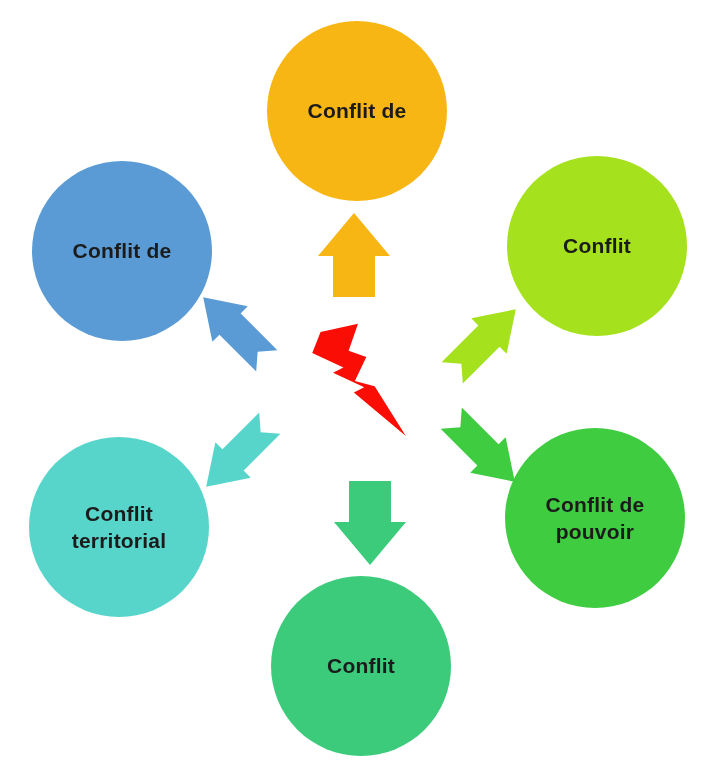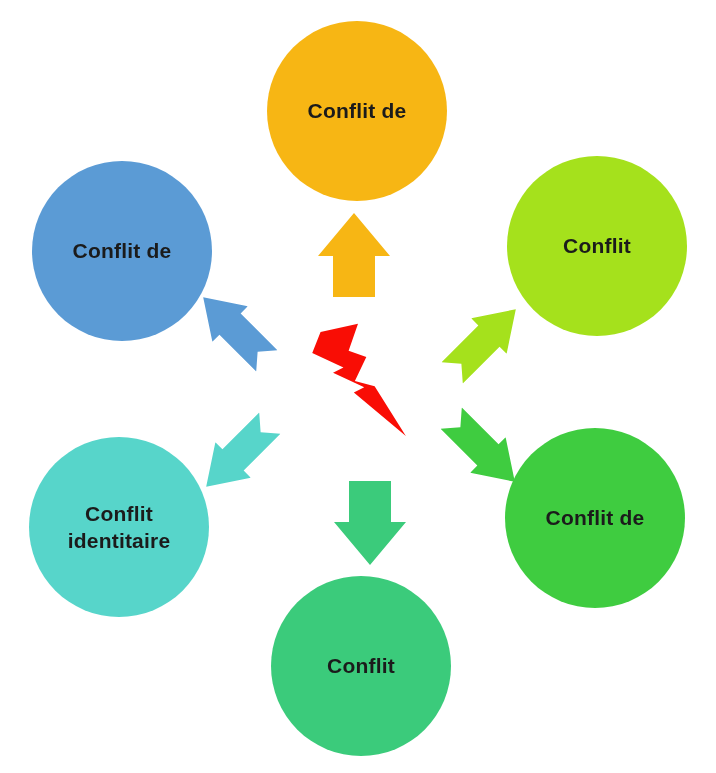--- a/index.html
+++ b/index.html
@@ -34,33 +34,34 @@
 
   <div class="node" style="left: 507px; top: 156px; background-color: rgb(165, 225, 28);">
     <div class="label">
       <span class="line">Conflit</span>
     </div>
   </div>
 
   <div class="node" style="left: 505px; top: 428px; background-color: rgb(63, 204, 64);">
     <div class="label">
       <span class="line">Conflit de</span>
+      <span class="line">pouvoir</span>
     </div>
   </div>
 
   <div class="node" style="left: 271px; top: 576px; background-color: rgb(59, 203, 123);">
     <div class="label">
       <span class="line">Conflit</span>
     </div>
   </div>
 
   <div class="node" style="left: 29px; top: 437px; background-color: rgb(87, 213, 202);">
     <div class="label">
       <span class="line">Conflit</span>
-      <span class="line">identitaire</span>
+      <span class="line">territorial</span>
     </div>
   </div>
 
   <div class="node" style="left: 32px; top: 161px; background-color: rgb(91, 155, 213);">
     <div class="label">
       <span class="line">Conflit de</span>
     </div>
   </div>
 
   <div class="arrow" style="left:318px;top:213px;">

